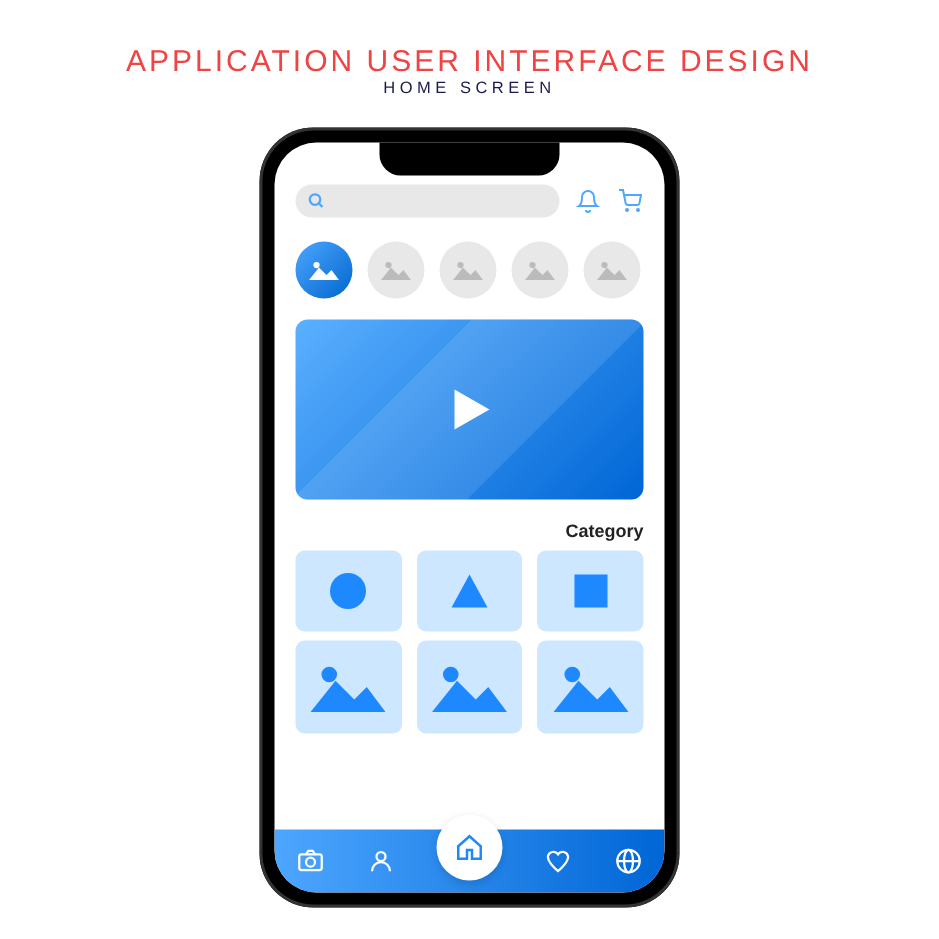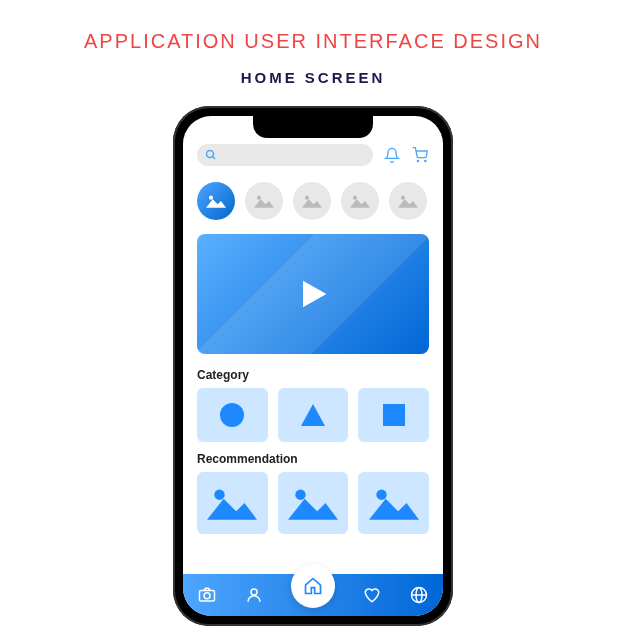--- a/index.html
+++ b/index.html
@@ -12,35 +12,36 @@
       align-items: center;
       padding-top: 30px;
     }
     .title {
       font-size: 20px;
       letter-spacing: 2px;
       color: #ef4444;
       font-weight: 400;
     }
     .subtitle {
-      font-size: 15px;
+      font-size: 11px;
       letter-spacing: 3px;
       color: #1a1a4d;
-      margin-top: 16px;
-      font-weight: 700;
+      margin-top: 0;
+      font-weight: 400;
     }
     .phone {
       margin-top: 20px;
       width: 280px;
       height: 520px;
       background: #000;
       border-radius: 36px;
       padding: 10px;
       position: relative;
       box-shadow: inset 0 0 0 2px #333;
+      text-align: right;
     }
     .notch {
       position: absolute;
       top: 10px;
       left: 50%;
       transform: translateX(-50%);
       width: 120px;
       height: 22px;
       background: #000;
       border-radius: 0 0 14px 14px;
@@ -244,21 +245,20 @@
             <path d="M14 2 L26 24 L2 24 Z" fill="#1e88ff"></path>
           </svg>
       </div>
       <div class="cat-item">
         <svg width="24" height="24">
             <rect x="1" y="1" width="22" height="22" fill="#1e88ff"></rect>
           </svg>
       </div>
     </div>
 
-    <div class="section-title">Recommendation</div>
     <div class="rec-row">
       <div class="rec-item">
         <svg width="50" height="36" viewBox="0 0 24 16">
             <circle cx="6" cy="4" r="2.5" fill="#1e88ff"></circle>
             <path d="M0 16 L8 6 L14 12 L18 8 L24 16 Z" fill="#1e88ff"></path>
           </svg>
       </div>
       <div class="rec-item">
         <svg width="50" height="36" viewBox="0 0 24 16">
             <circle cx="6" cy="4" r="2.5" fill="#1e88ff"></circle>

